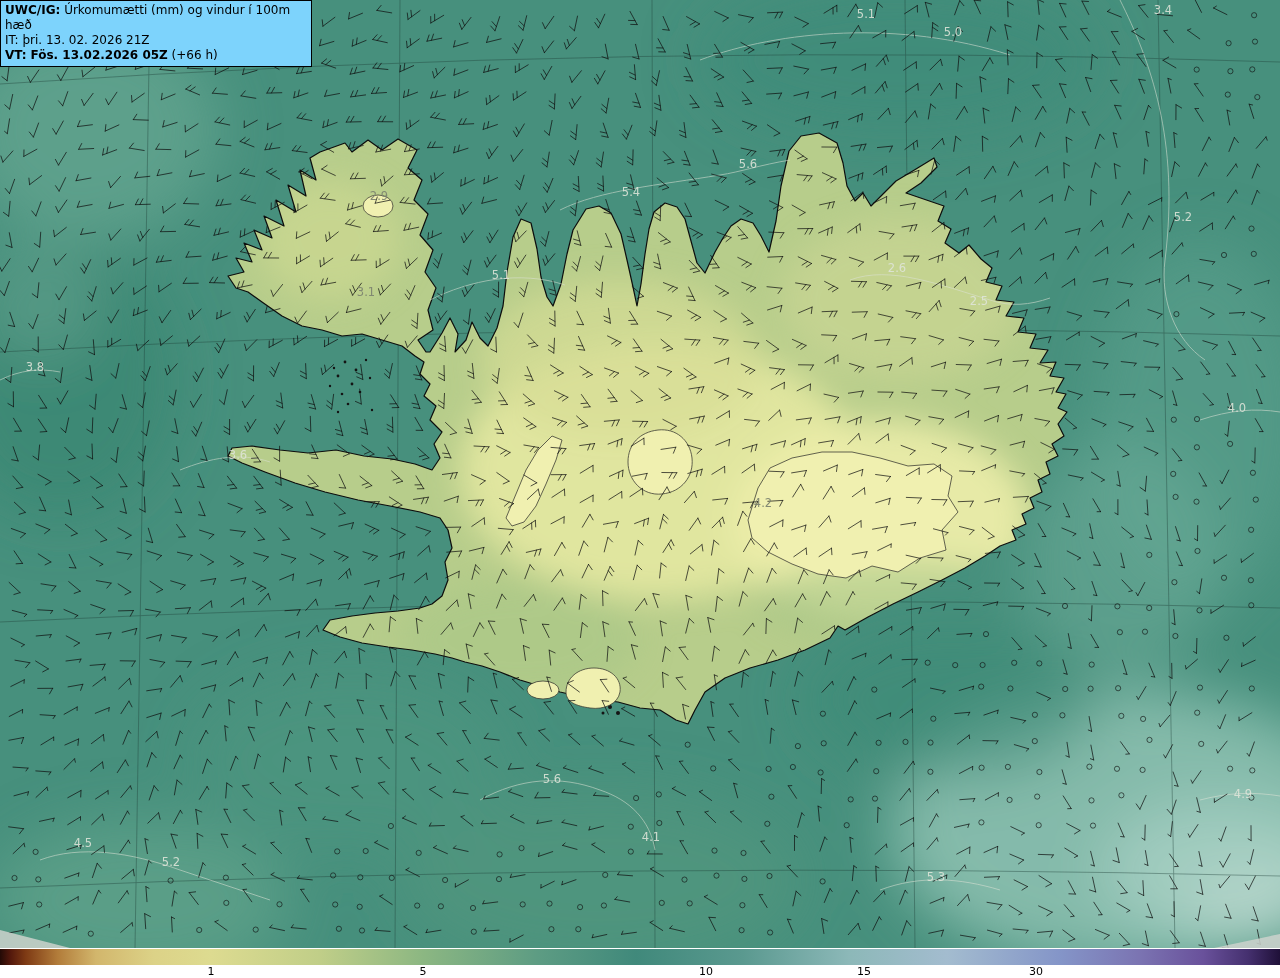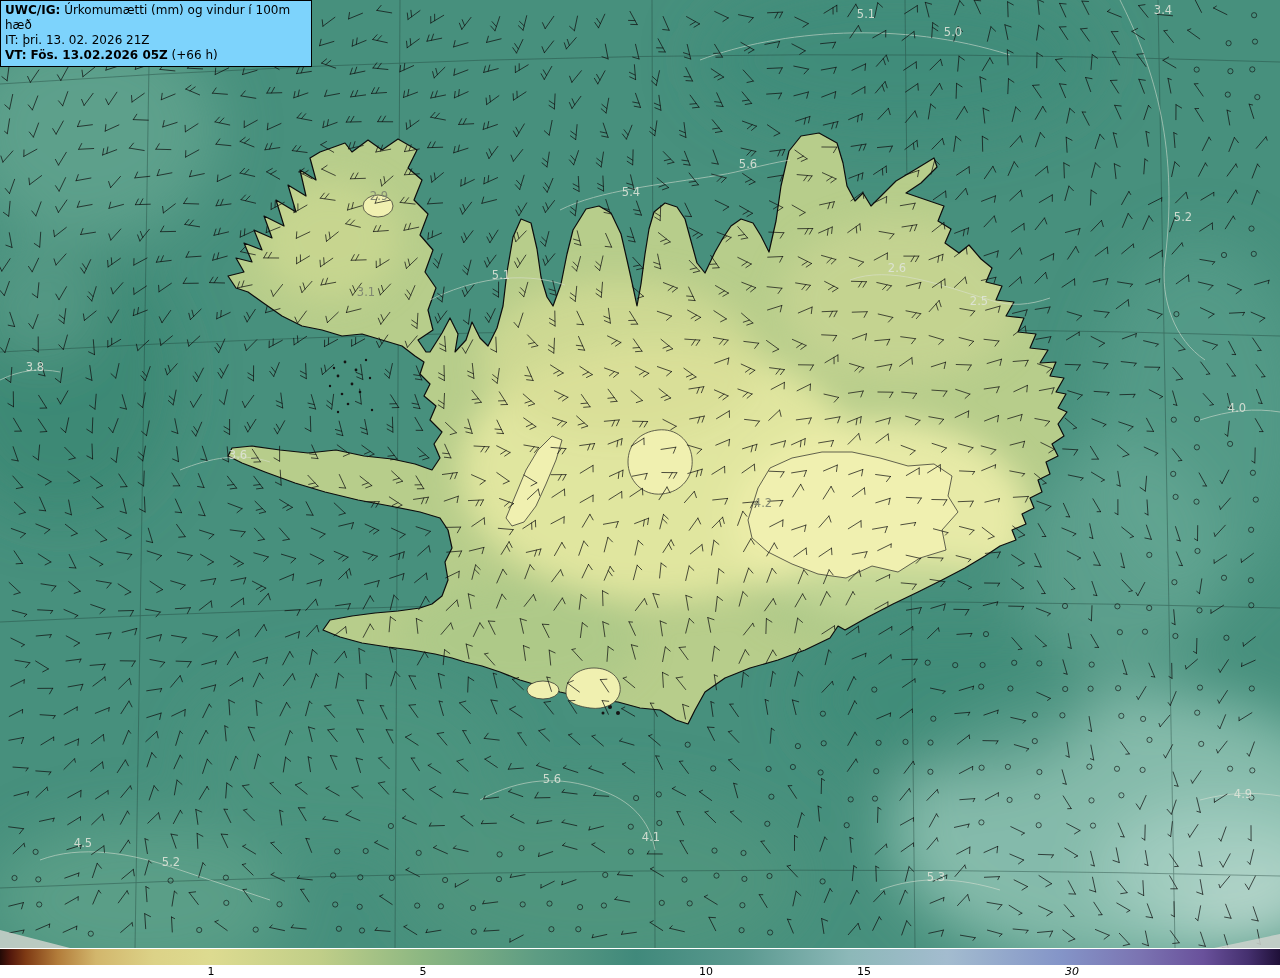--- a/index.html
+++ b/index.html
@@ -207,18 +207,18 @@
     </div>
   </div>
 
   <div class="colorbar">
     <div class="cb-bar" id="cbBar" style="background: linear-gradient(to right, rgb(35, 10, 6) 0%, rgb(83, 24, 12) 0.8%, rgb(126, 58, 20) 2%, rgb(178, 124, 58) 4.5%, rgb(210, 182, 108) 7.5%, rgb(220, 210, 135) 12%, rgb(221, 219, 144) 16.5%, rgb(192, 206, 136) 25%, rgb(140, 183, 130) 33%, rgb(93, 156, 131) 42%, rgb(64, 137, 123) 49.7%, rgb(90, 153, 143) 58%, rgb(140, 184, 184) 66.3%, rgb(163, 188, 207) 74%, rgb(132, 149, 200) 82.8%, rgb(123, 116, 178) 89%, rgb(105, 81, 155) 94%, rgb(69, 48, 111) 97.5%, rgb(31, 16, 56) 100%);"></div>
     <div class="cb-ticks" id="cbTicks">
         <span class="cb-tick" style="left: 211px;">1</span>
         <span class="cb-tick" style="left: 423px;">5</span>
         <span class="cb-tick" style="left: 660px; margin-left: 46px;">10</span>
         <span class="cb-tick" style="left: 848px; margin-left: 16px;">15</span>
-        <span class="cb-tick" style="left: 1072px; font-style: italic;">30</span>
+        <span class="cb-tick" style="left: 1036px;">30</span>
         <span class="cb-tick" style="left: 1272px; margin-top: 16px;">50</span>
       </div>
   </div>
 
 </div>
 
 </body></html>

